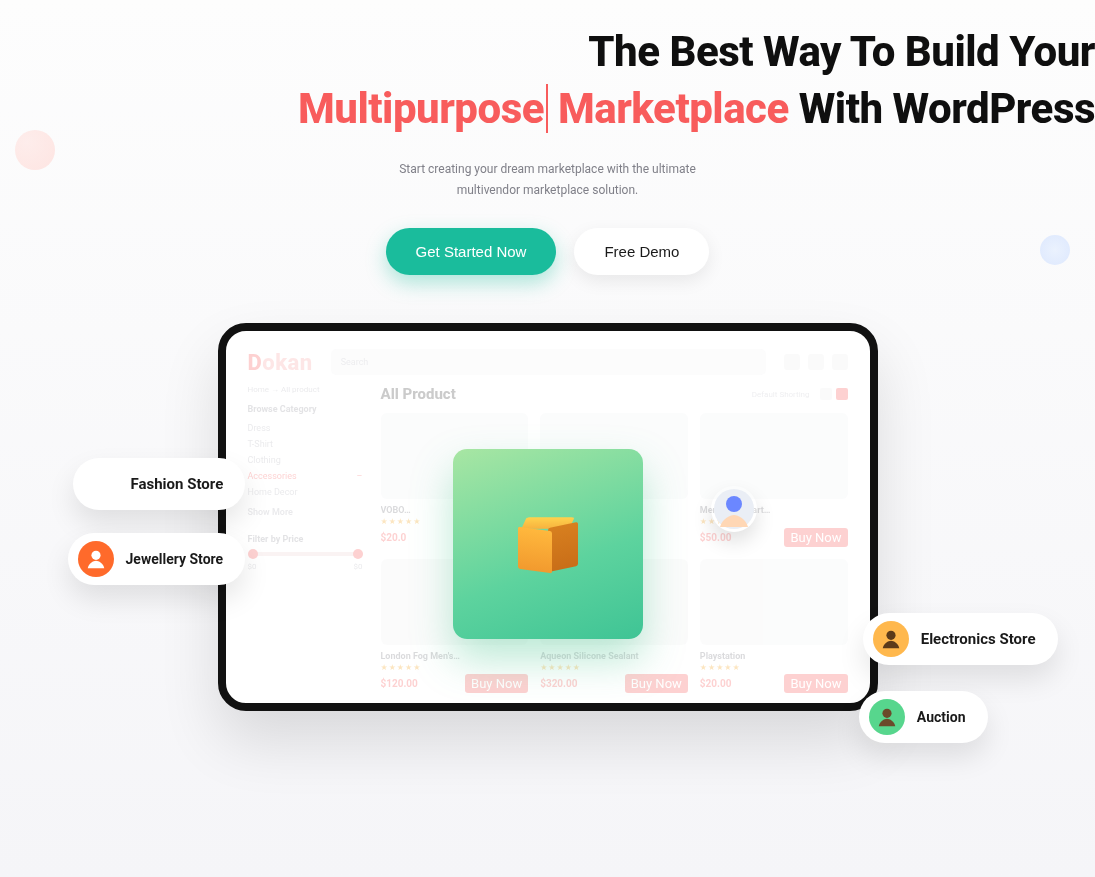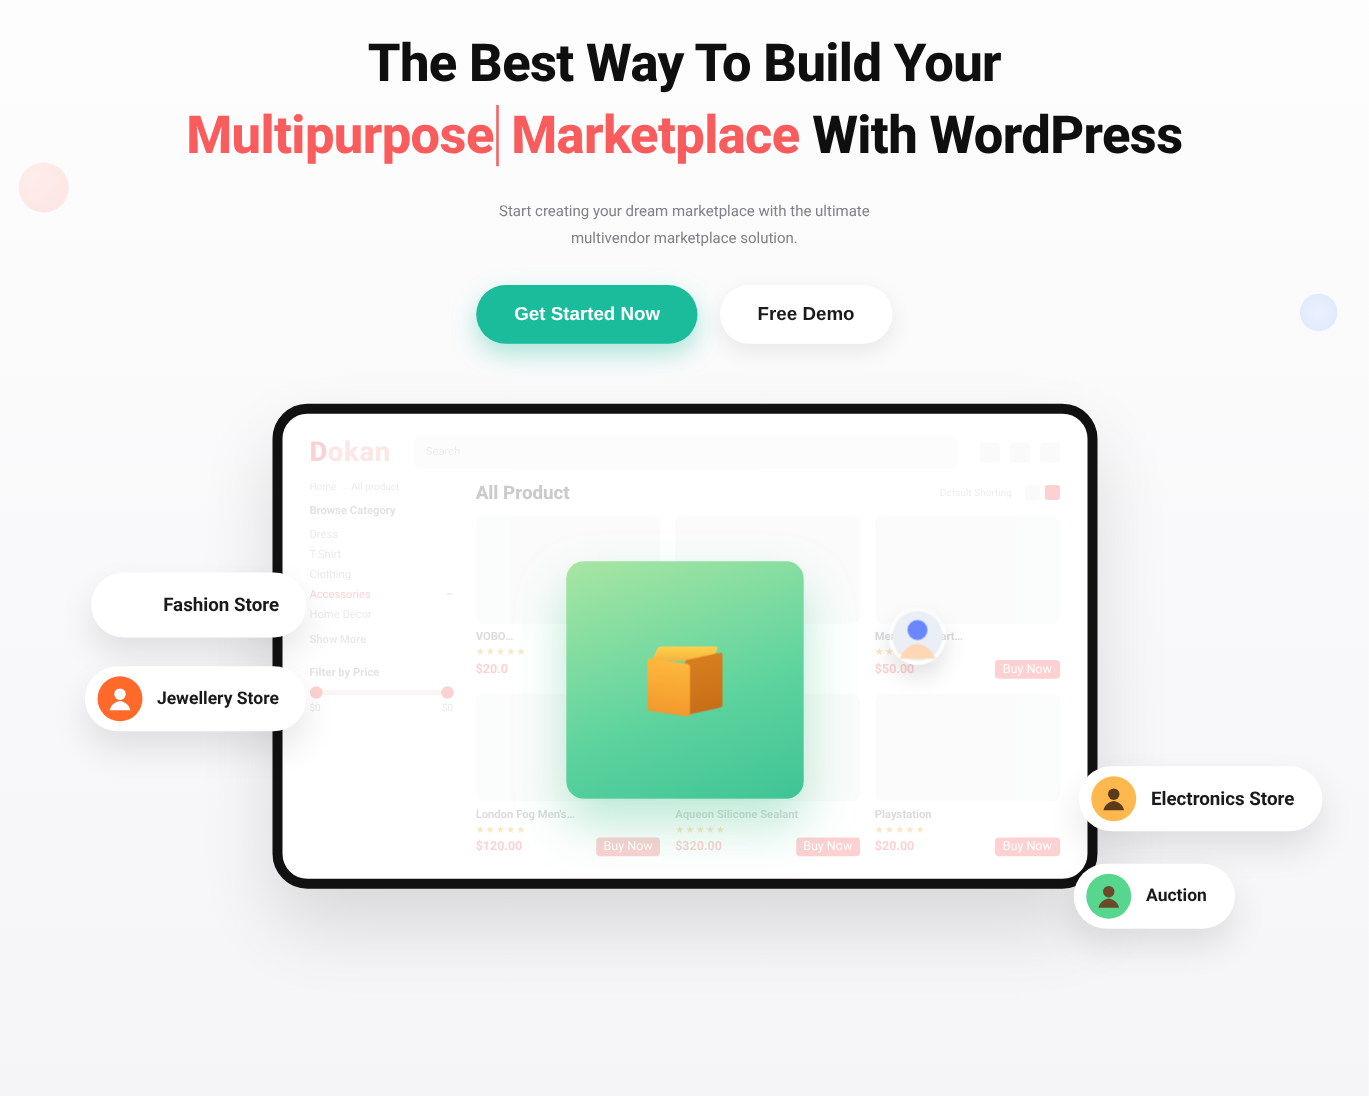--- a/index.html
+++ b/index.html
@@ -11,26 +11,26 @@
     overflow: hidden;
     position: relative;
   }
 
   
   .orb { position: absolute; border-radius: 50%; }
   .orb-l { left: 15px; top: 130px; width: 40px; height: 40px; background: radial-gradient(circle at 30% 30%, #ffe3e0, #ffd5d0); opacity:.6;}
   .orb-r { right: 25px; top: 235px; width: 30px; height: 30px; background: radial-gradient(circle at 50% 50%, #e0ecff, #c9dbff); opacity:.6;}
 
   .hero { text-align:center; padding-top:24px; }
-  .hero h1 { font-size:42px; font-weight:800; color:#0f0f0f; line-height:1.35; letter-spacing:-0.5px;}
+  .hero h1 { font-size:42px; font-weight:800; color:#0f0f0f; line-height:1.35; letter-spacing:-0.5px;text-align:right;}
   .hero h1 .hl { color:#f85c5c; }
   .cursor { border-right:2px solid #f85c5c; padding-right:2px; }
   .subtitle { margin-top:22px; font-size:12px; color:#808089; line-height:1.7; }
   .cta-row { margin-top:28px; display:flex; gap:18px; justify-content:center; }
-  .btn { display:inline-flex; align-items:center; justify-content:center; padding:15px 30px; border-radius:999px; font-weight:700; font-size:15px; cursor:pointer; border:none; }
+  .btn { display:inline-flex; align-items:center; justify-content:center; padding:15px 30px; border-radius:999px; font-weight:400; font-size:15px; cursor:pointer; border:none; }
   .btn-primary { background:#1abc9c; color:#fff; box-shadow:0 8px 20px rgba(26,188,156,.35);}
   .btn-secondary { background:#fff; color:#1a1a1a; box-shadow:0 6px 18px rgba(0,0,0,.08);}
 
   
   .tablet-wrap { position:relative; margin:48px auto 0; width:660px; height:510px;}
   .tablet {
     width:660px; height:388px;
     background:#fff;
     border:8px solid #111;
     border-radius:28px;
@@ -71,21 +71,21 @@
   .sort .view span.grid{background:#f85c5c;}
   .sort .view span.list{background:#eee;}
 
   .grid-prod { display:grid; grid-template-columns:repeat(3,1fr); gap:12px; }
   .card { }
   .thumb { width:100%; height:86px; background:#f1f2f4; border-radius:6px;}
   .p-title { font-size:9px; font-weight:700; color:#7d7d85; margin-top:6px; white-space:nowrap; overflow:hidden; text-overflow:ellipsis;}
   .stars { color:#f5a623; font-size:8px; margin-top:2px; letter-spacing:1px;}
   .price-row { display:flex; justify-content:space-between; align-items:center; margin-top:2px;}
   .price { color:#f85c5c; font-size:10px; font-weight:700;}
-  .buy { background:#f85c5c; color:#fff; font-size:10px; padding:2px 6px; border-radius:3px;}
+  .buy { background:#f85c5c; color:#fff; font-size:13px; padding:2px 6px; border-radius:3px;}
 
   
   .green-card {
     position:absolute; left:50%; top:118px; transform:translateX(-50%);
     width:190px; height:190px; border-radius:14px;
     background:linear-gradient(160deg,#a8e6a3 0%, #5dd39e 60%, #3fc495 100%);
     box-shadow:0 20px 40px rgba(61,191,134,.35);
     display:flex; align-items:center; justify-content:center;
   }
   .box3d { position:relative; width:60px; height:58px; transform:translateY(6px);}

